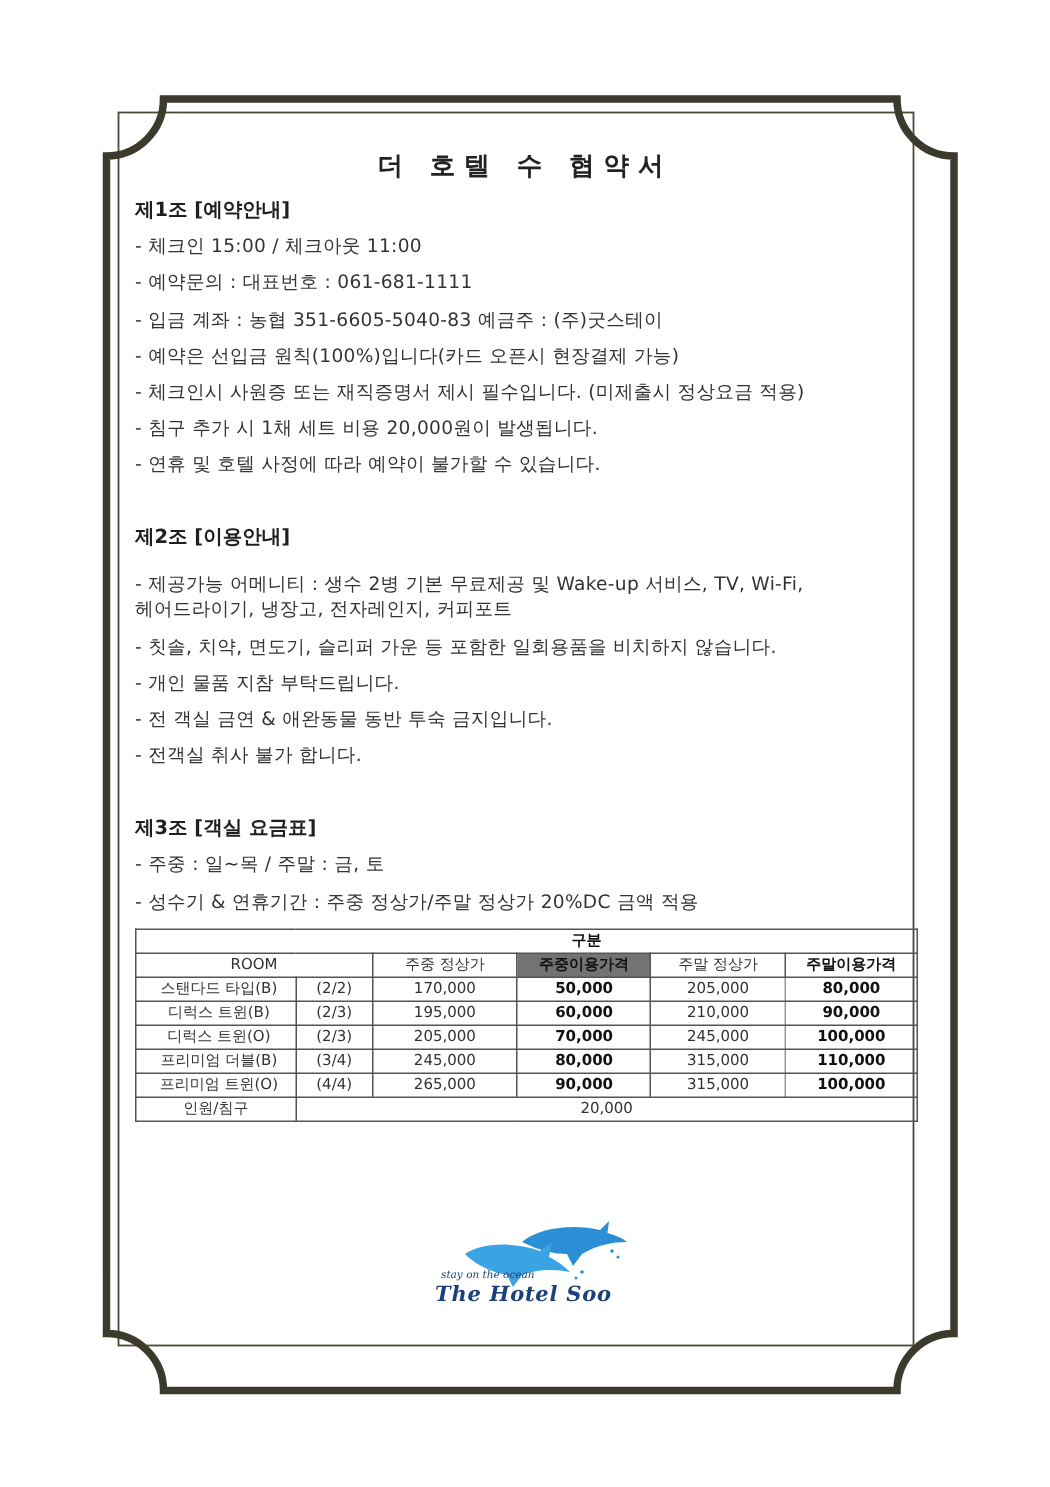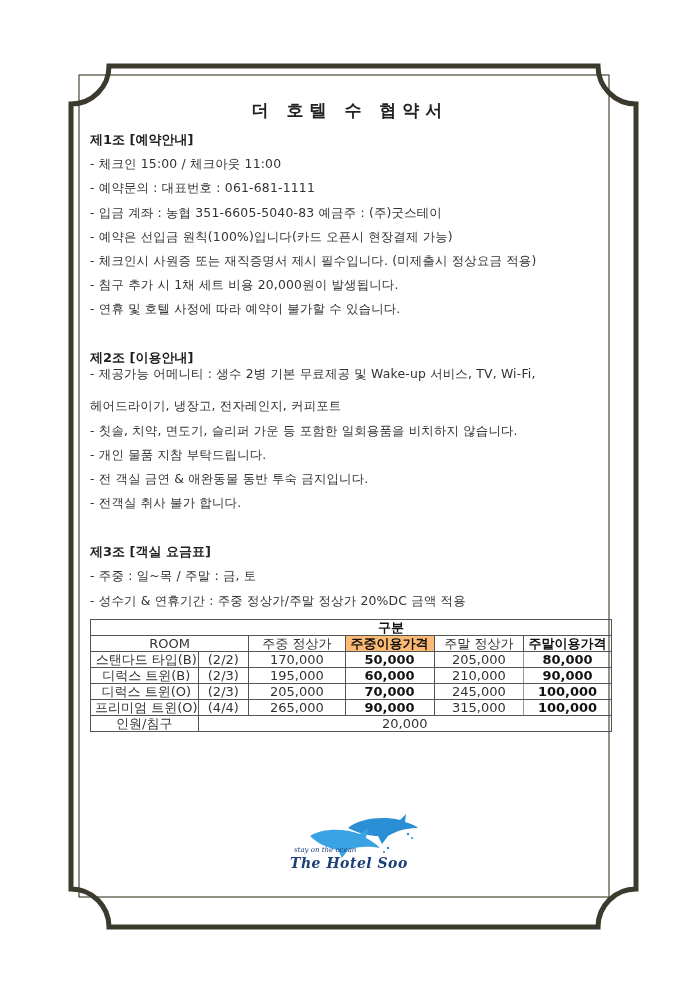--- a/index.html
+++ b/index.html
@@ -16,29 +16,29 @@
   }
   .section-title {
     position: absolute; left: 90px; font-size: 13px; font-weight: bold; color: #1f1f1f;
   }
   .line {
     position: absolute; left: 90px; font-size: 12.4px; color: #333; white-space: nowrap;
     letter-spacing: 0.2px;
   }
   table.rates {
     position: absolute; left: 90px; top: 619px; width: 522px;
-    border-collapse: collapse; font-size: 13px; color: #333; border-radius: 23px;
+    border-collapse: collapse; font-size: 10px; color: #333; border-radius: 23px;
   }
   table.rates td {
     border: 1px solid #555; height: 15px; padding: 0; text-align: center; line-height: 15px;
     white-space: nowrap;
   }
   table.rates td.thin { border-left-color: #999; border-right-color: #999; }
   .bold { font-weight: bold; color: #111; }
-  .hl { background: #fdba74; }
+  .hl { background: #737373; }
   .room-name { text-align: center; padding-left: 4px !important; }
   .logo { position: absolute; left: 288px; top: 808px; width: 140px; height: 70px; }
 </style>
 </head>
 <body>
 
 <svg class="frame-svg" viewBox="0 0 700 991">
 
   <rect x="79" y="75" width="530" height="822" fill="none" stroke="#4a4936" stroke-width="1.2"></rect>
 
@@ -57,21 +57,21 @@
 <div class="section-title" style="top:131px">제1조 [예약안내]</div>
 <div class="line" style="top:156px">- 체크인 15:00 / 체크아웃 11:00</div>
 <div class="line" style="top:180px">- 예약문의 : 대표번호 : 061-681-1111</div>
 <div class="line" style="top:205px">- 입금 계좌 : 농협 351-6605-5040-83 예금주 : (주)굿스테이</div>
 <div class="line" style="top:229px">- 예약은 선입금 원칙(100%)입니다(카드 오픈시 현장결제 가능)</div>
 <div class="line" style="top:253px">- 체크인시 사원증 또는 재직증명서 제시 필수입니다. (미제출시 정상요금 적용)</div>
 <div class="line" style="top:277px">- 침구 추가 시 1채 세트 비용 20,000원이 발생됩니다.</div>
 <div class="line" style="top:301px">- 연휴 및 호텔 사정에 따라 예약이 불가할 수 있습니다.</div>
 
 <div class="section-title" style="top:349px">제2조 [이용안내]</div>
-<div class="line" style="top:366px">- 제공가능 어메니티 : 생수 2병 기본 무료제공 및 Wake-up 서비스, TV, Wi-Fi,</div>
+<div class="line" style="top:381px">- 제공가능 어메니티 : 생수 2병 기본 무료제공 및 Wake-up 서비스, TV, Wi-Fi,</div>
 <div class="line" style="top:398px">헤어드라이기, 냉장고, 전자레인지, 커피포트</div>
 <div class="line" style="top:423px">- 칫솔, 치약, 면도기, 슬리퍼 가운 등 포함한 일회용품을 비치하지 않습니다.</div>
 <div class="line" style="top:447px">- 개인 물품 지참 부탁드립니다.</div>
 <div class="line" style="top:471px">- 전 객실 금연 &amp; 애완동물 동반 투숙 금지입니다.</div>
 <div class="line" style="top:495px">- 전객실 취사 불가 합니다.</div>
 
 <div class="section-title" style="top:543px">제3조 [객실 요금표]</div>
 <div class="line" style="top:568px">- 주중 : 일~목 / 주말 : 금, 토</div>
 <div class="line" style="top:593px">- 성수기 &amp; 연휴기간 : 주중 정상가/주말 정상가 20%DC 금액 적용</div>
 
@@ -113,20 +113,28 @@
   </tr>
   <tr>
     <td class="room-name">디럭스 트윈(O)</td>
     <td>(2/3)</td>
     <td>205,000</td>
     <td class="bold">70,000</td>
     <td class="thin">245,000</td>
     <td class="bold">100,000</td>
   </tr>
   <tr>
+    <td class="room-name">프리미엄 더블(B)</td>
+    <td>(3/4)</td>
+    <td>245,000</td>
+    <td class="bold">80,000</td>
+    <td class="thin">315,000</td>
+    <td class="bold">110,000</td>
+  </tr>
+  <tr>
     <td class="room-name">프리미엄 트윈(O)</td>
     <td>(4/4)</td>
     <td>265,000</td>
     <td class="bold">90,000</td>
     <td class="thin">315,000</td>
     <td class="bold">100,000</td>
   </tr>
   <tr>
     <td>인원/침구</td>
     <td colspan="5">20,000</td>

